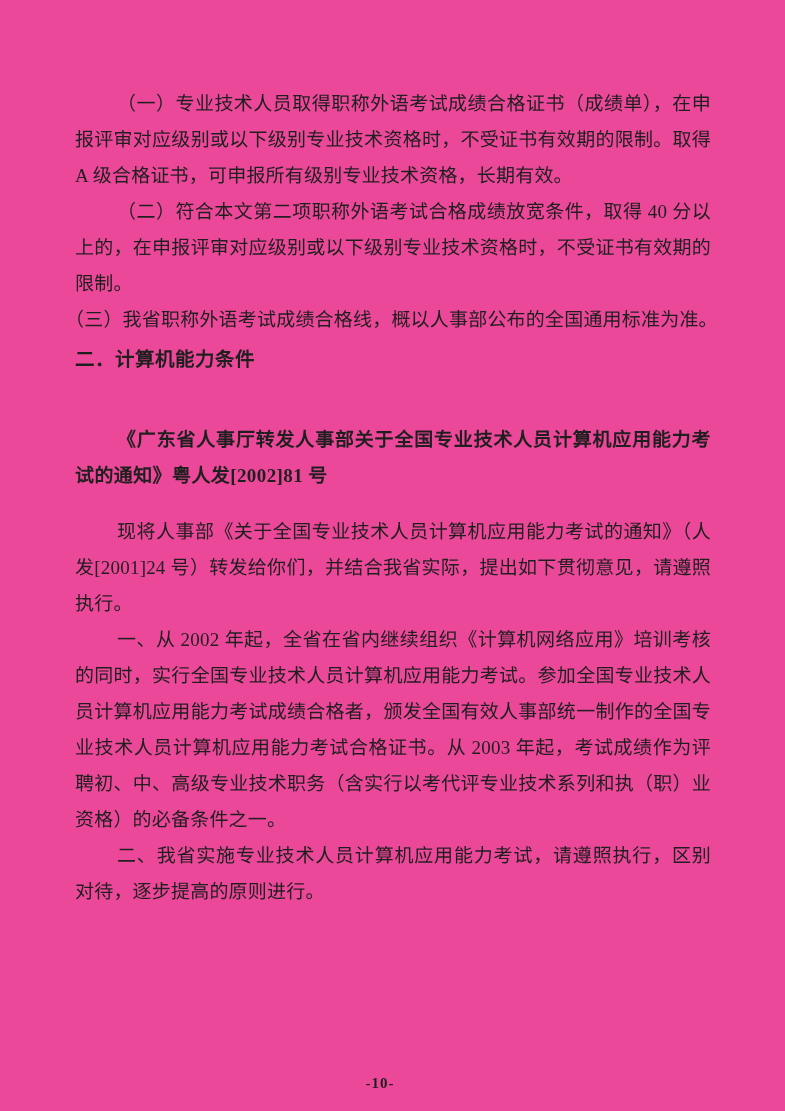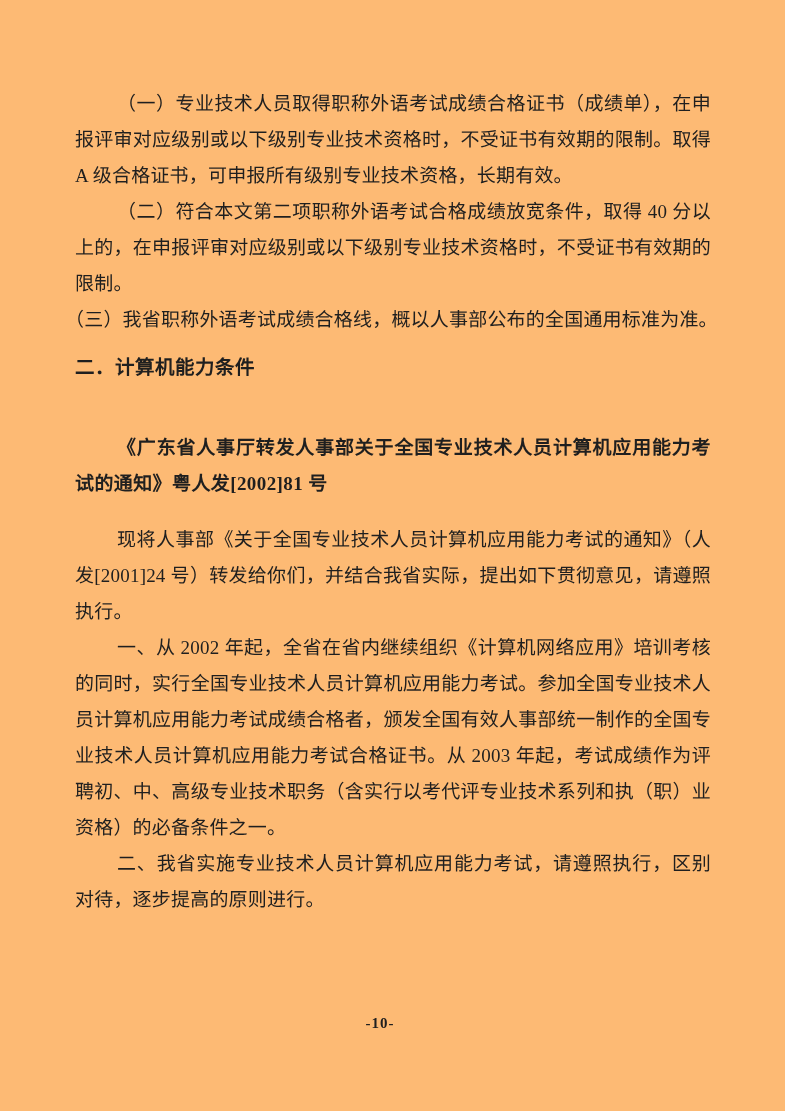--- a/index.html
+++ b/index.html
@@ -12,21 +12,21 @@
       width: 785px;
       height: 1111px;
       position: relative;
       font-family: "Liberation Serif", "DejaVu Serif", serif;
       color: #1f1f1f;
       overflow: hidden;
     }
     .page {
       position: absolute;
       inset: 0;
-      background: #fdba74;
+      background: #ec4899;
       padding-left: 10px;
     }
     .content {
       position: absolute;
       left: 75px;
       top: 86px;
       width: 636px;
     }
     .para {
       margin: 0;
@@ -37,36 +37,36 @@
       font-weight: normal;
     }
     .indent { text-indent: 42px; }
     .outdent {
       text-indent: 0;
       margin-left: -10px;
       white-space: nowrap;
       text-align: right;
     }
     .heading {
-      margin: 12px 0 0 0;
+      margin: 4px 0 0 0;
       font-size: 19.5px;
       line-height: 36px;
       font-weight: bold;
       letter-spacing: 0.5px;
     }
     .notice-title {
       margin-top: 44px;
       font-weight: bold;
       letter-spacing: 0.4px;
     }
     .notice-first { margin-top: 20px; }
     .footer {
       position: absolute;
       left: 0;
-      top: 1014px;
+      top: 1074px;
       width: 760px;
       text-align: center;
     }
     .page-number {
       font-size: 15px;
       font-weight: bold;
       letter-spacing: 1px;
       font-family: "Liberation Serif", "DejaVu Serif", serif;
     }
   </style>

